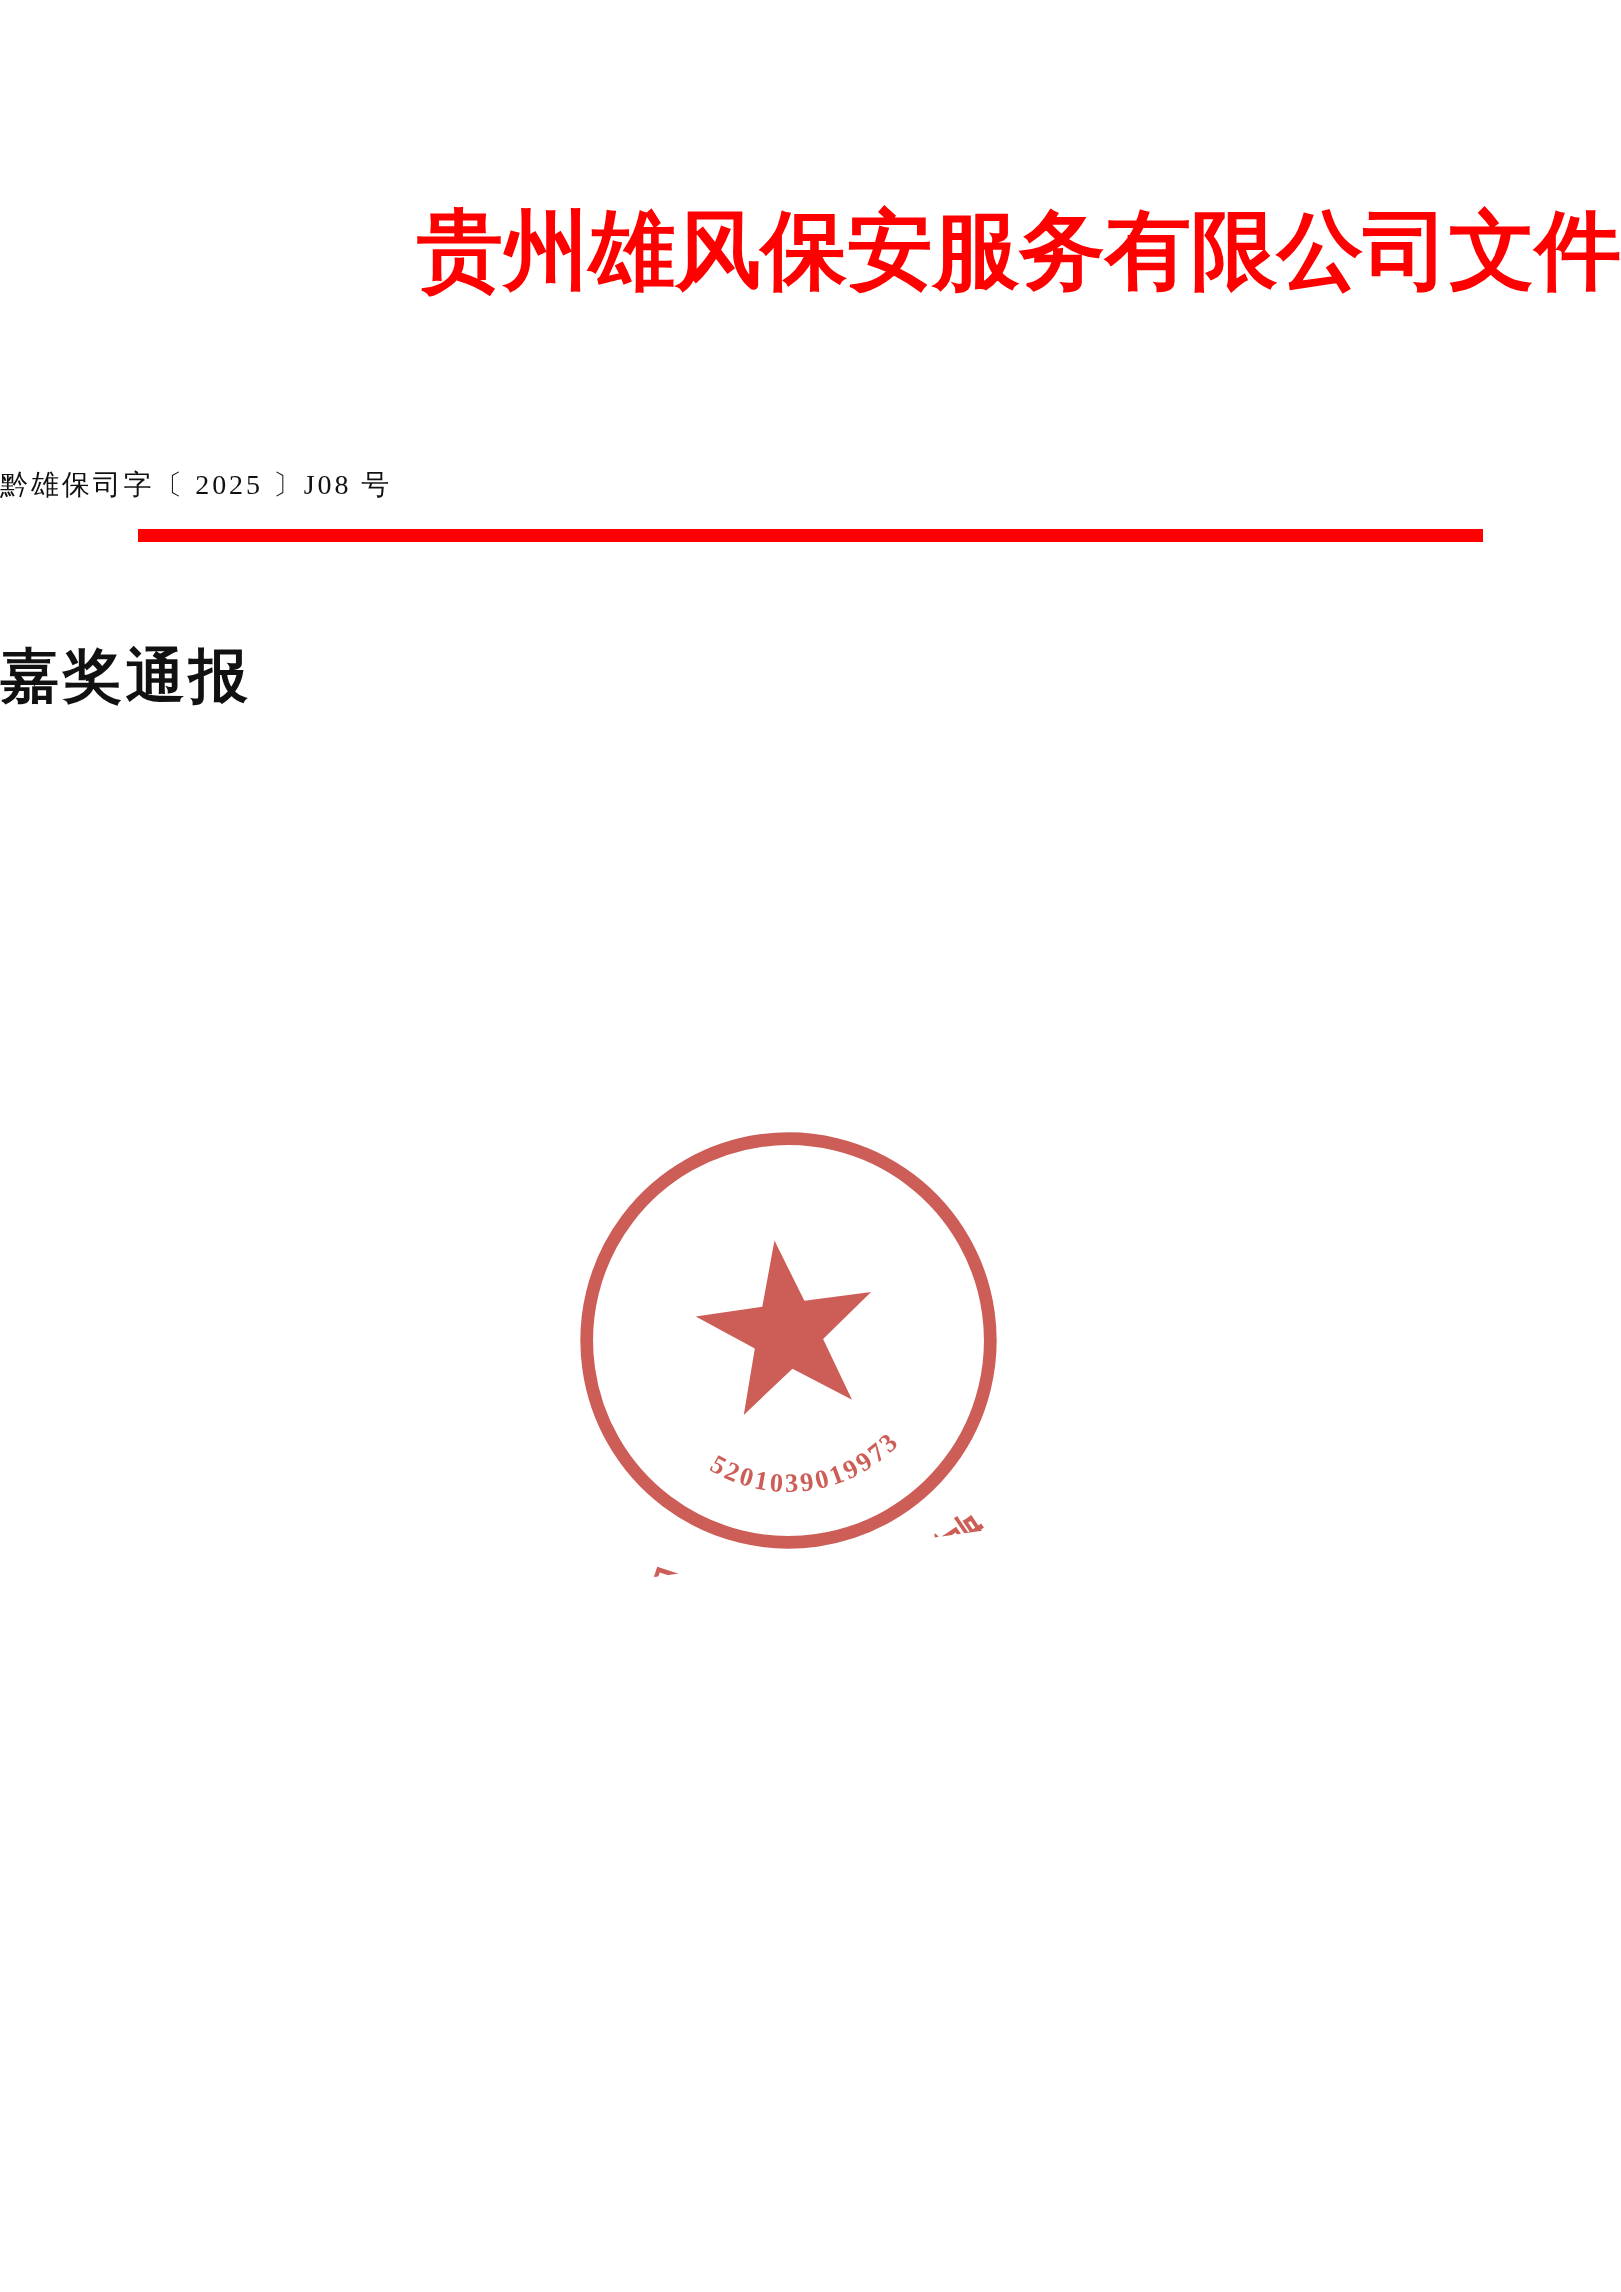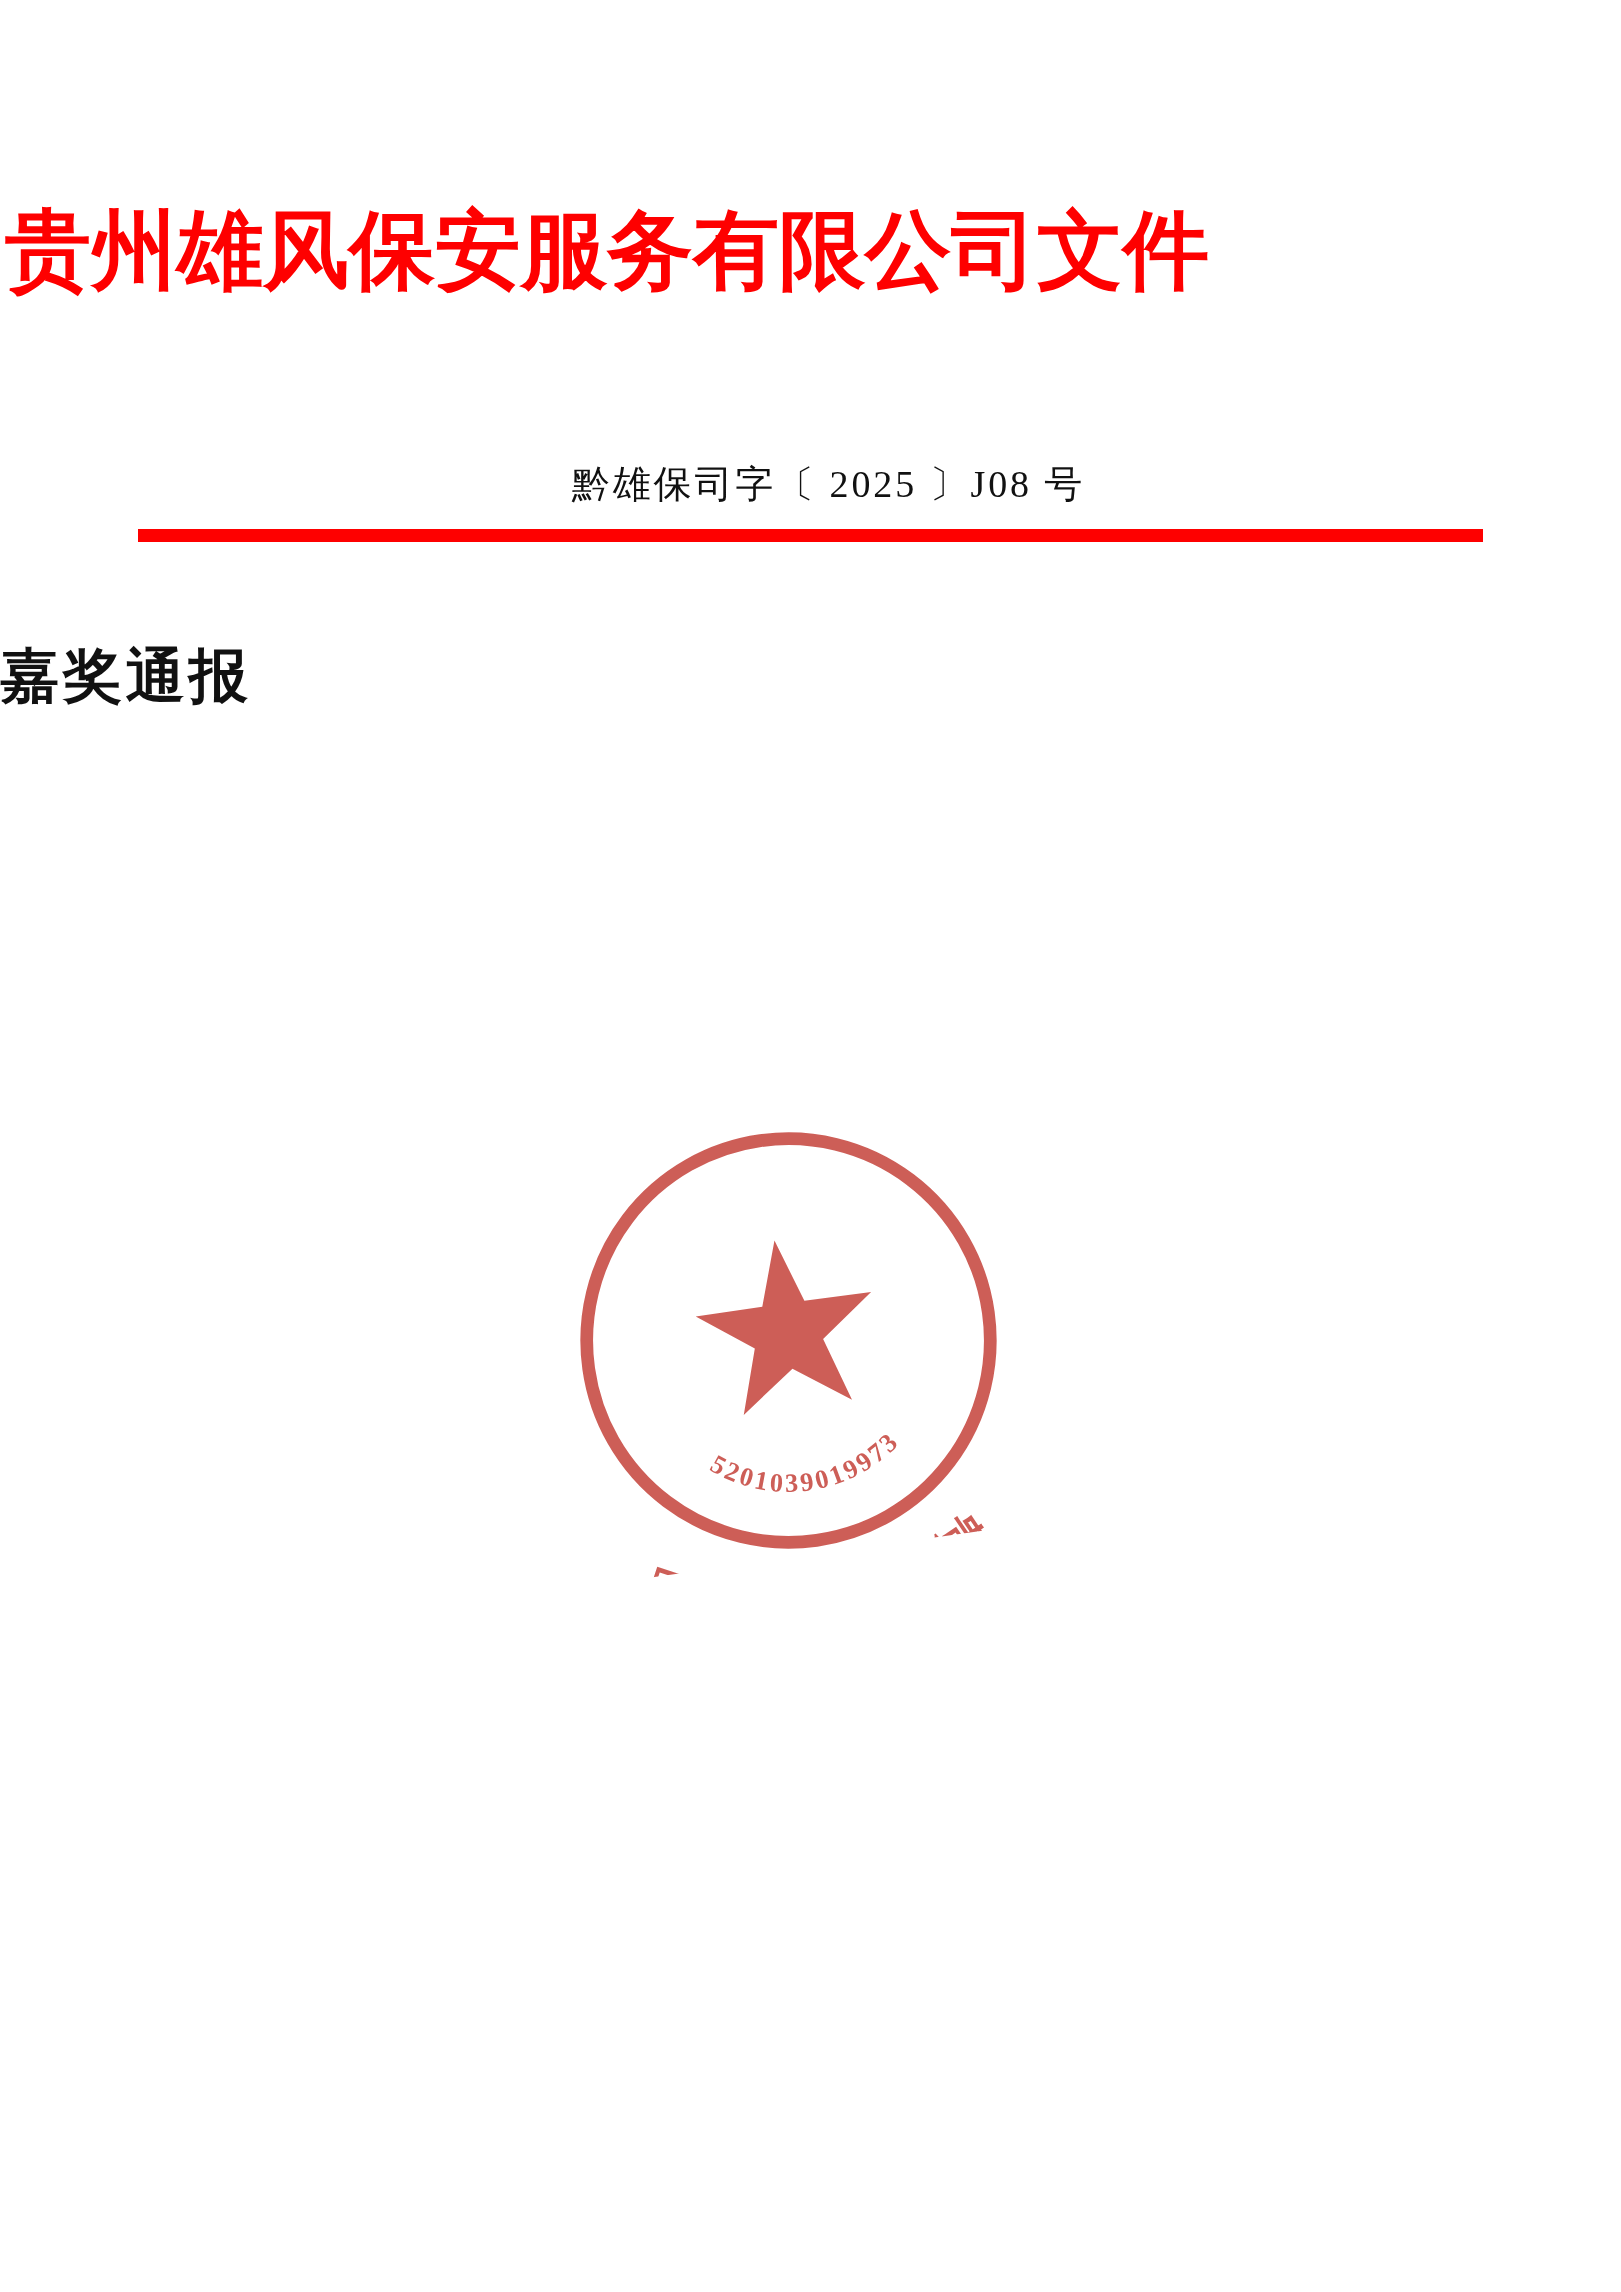--- a/index.html
+++ b/index.html
@@ -7,37 +7,36 @@
     position: relative;
     width: 1621px;
     height: 2293px;
     margin: 0 auto;
     background: #ffffff;
     overflow: hidden;
     font-family: "Liberation Serif", "DejaVu Serif", serif;
     color: #1c1c1c;
   }
   .org-title {
-    margin: 196px 0 0 5px;
-    text-align: left;
+    margin: 196px 0 0 12px;
+    text-align: right;
     font-size: 86px;
     line-height: 110px;
     font-weight: bold;
     color: #fe0000;
     letter-spacing: 0px;
     font-family: "Liberation Serif", "DejaVu Serif", serif;
   }
   .doc-number {
     margin-top: 153px;
-    text-align: center;
-    font-size: 38px;
+    text-align: left;
+    font-size: 28px;
     line-height: 51px;
     letter-spacing: 2.9px;
     color: #111111;
-    margin-left: 36px;
   }
   .red-rule {
     width: 1345px;
     height: 13.7px;
     margin: 18.6px auto 0 auto;
     background: #fe0000;
   }
   .doc-title {
     margin-top: 98px;
     text-align: left;

